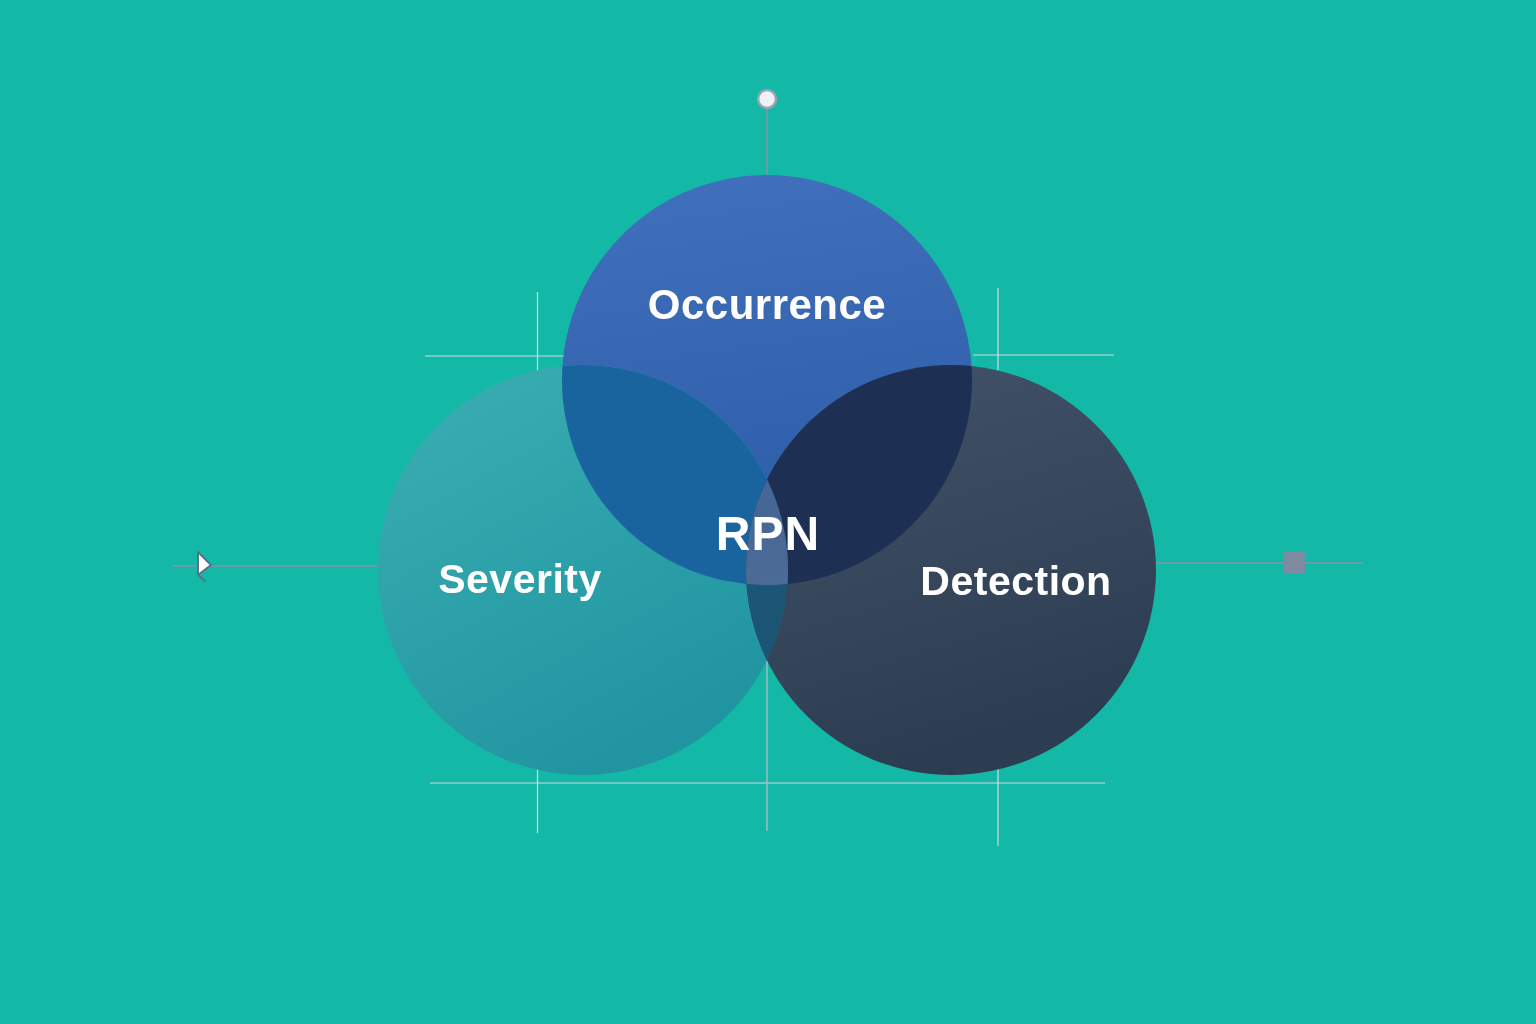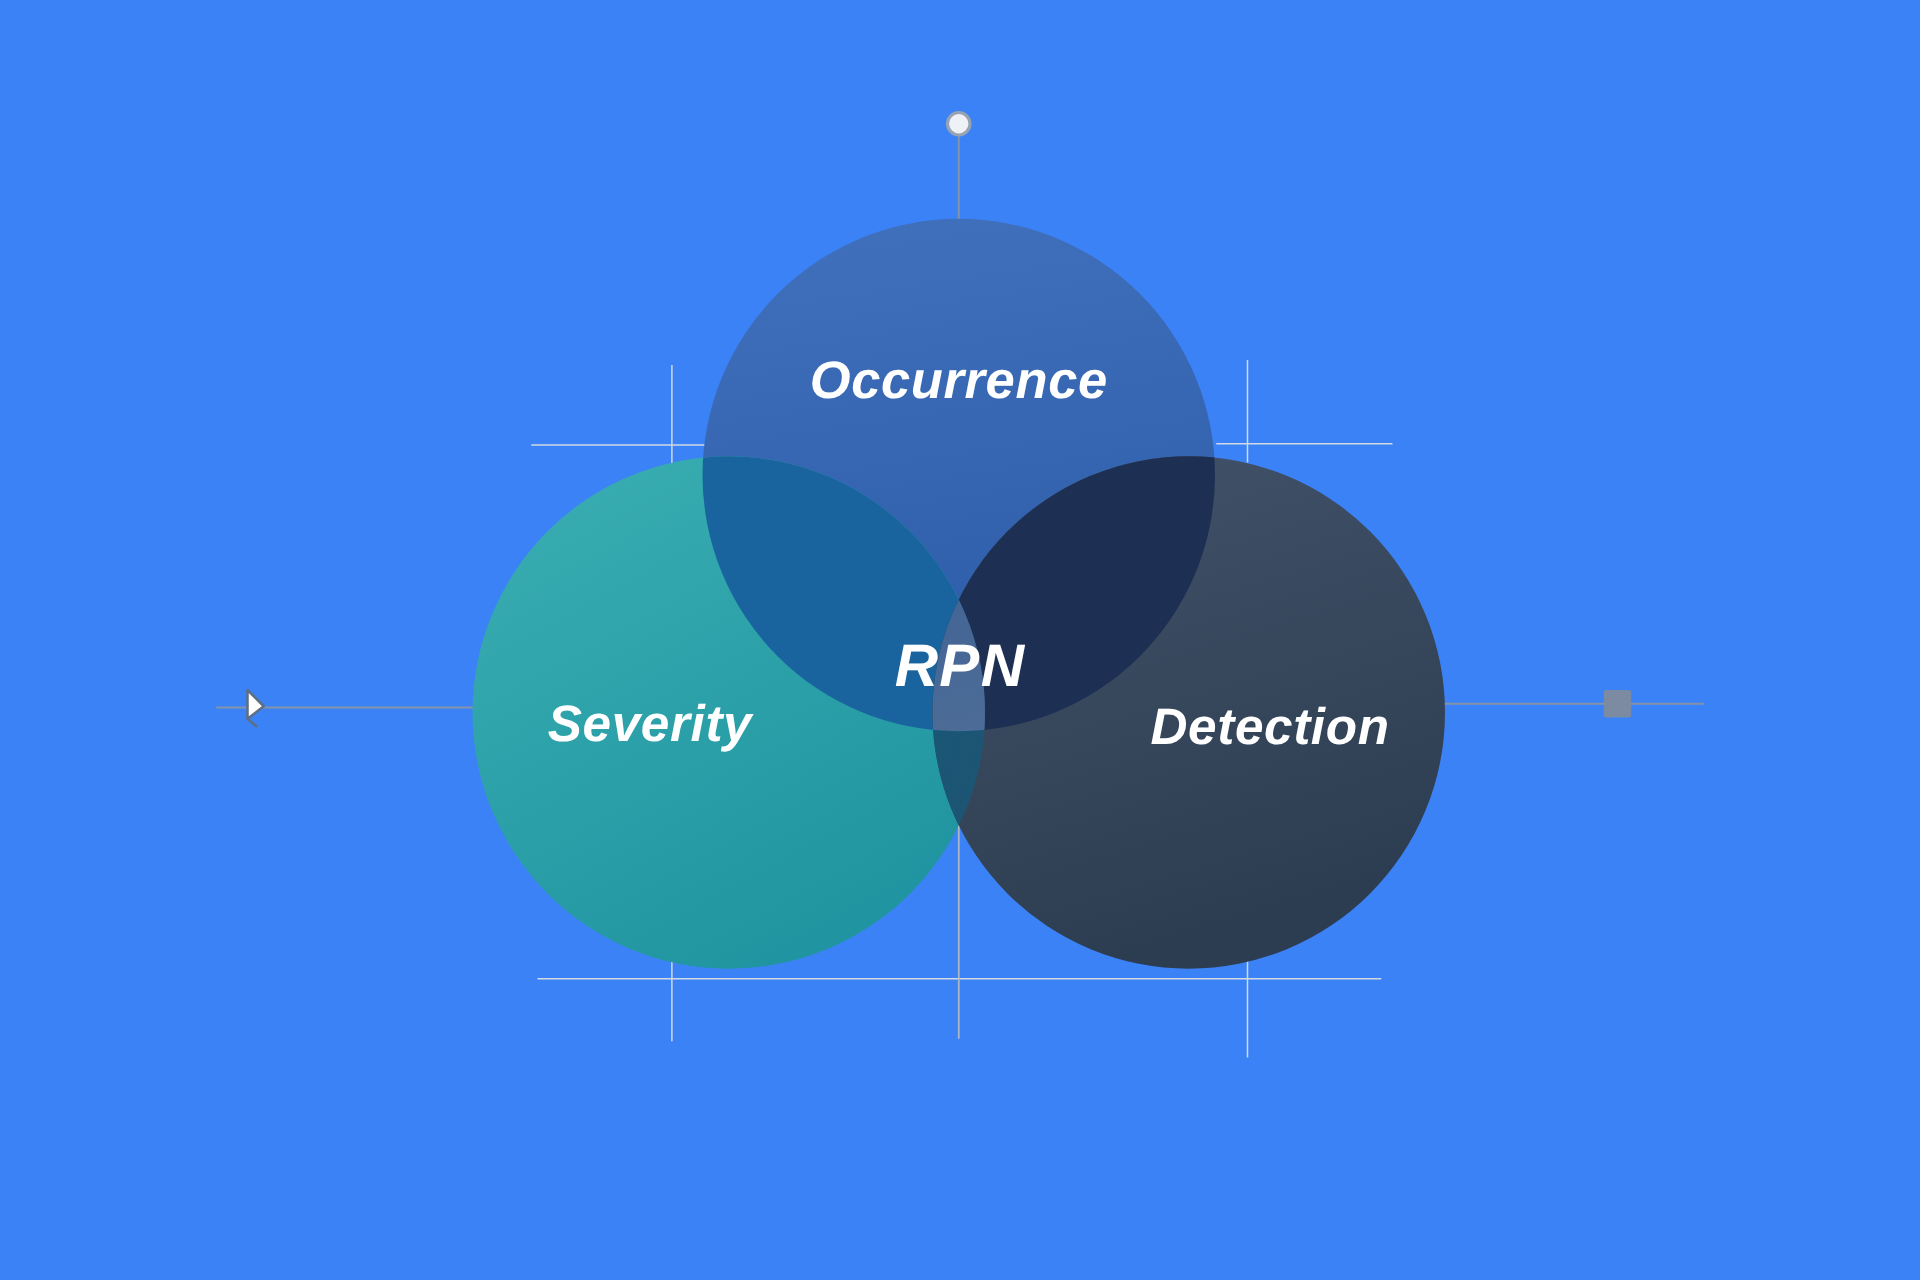--- a/index.html
+++ b/index.html
@@ -4,24 +4,23 @@
 <style>
   html, body {
     margin: 0;
     padding: 0;
     background: #ffffff;
   }
   .canvas {
     position: relative;
     width: 1536px;
     height: 1024px;
-    background: #3b82f6;
+    background: #14b8a6;
     overflow: hidden;
     font-family: "Liberation Sans", sans-serif;
-    font-style: italic;
   }
   svg.venn-svg {
     position: absolute;
     left: 0;
     top: 0;
     width: 1536px;
     height: 1024px;
     display: block;
   }
   text.circle-label {

